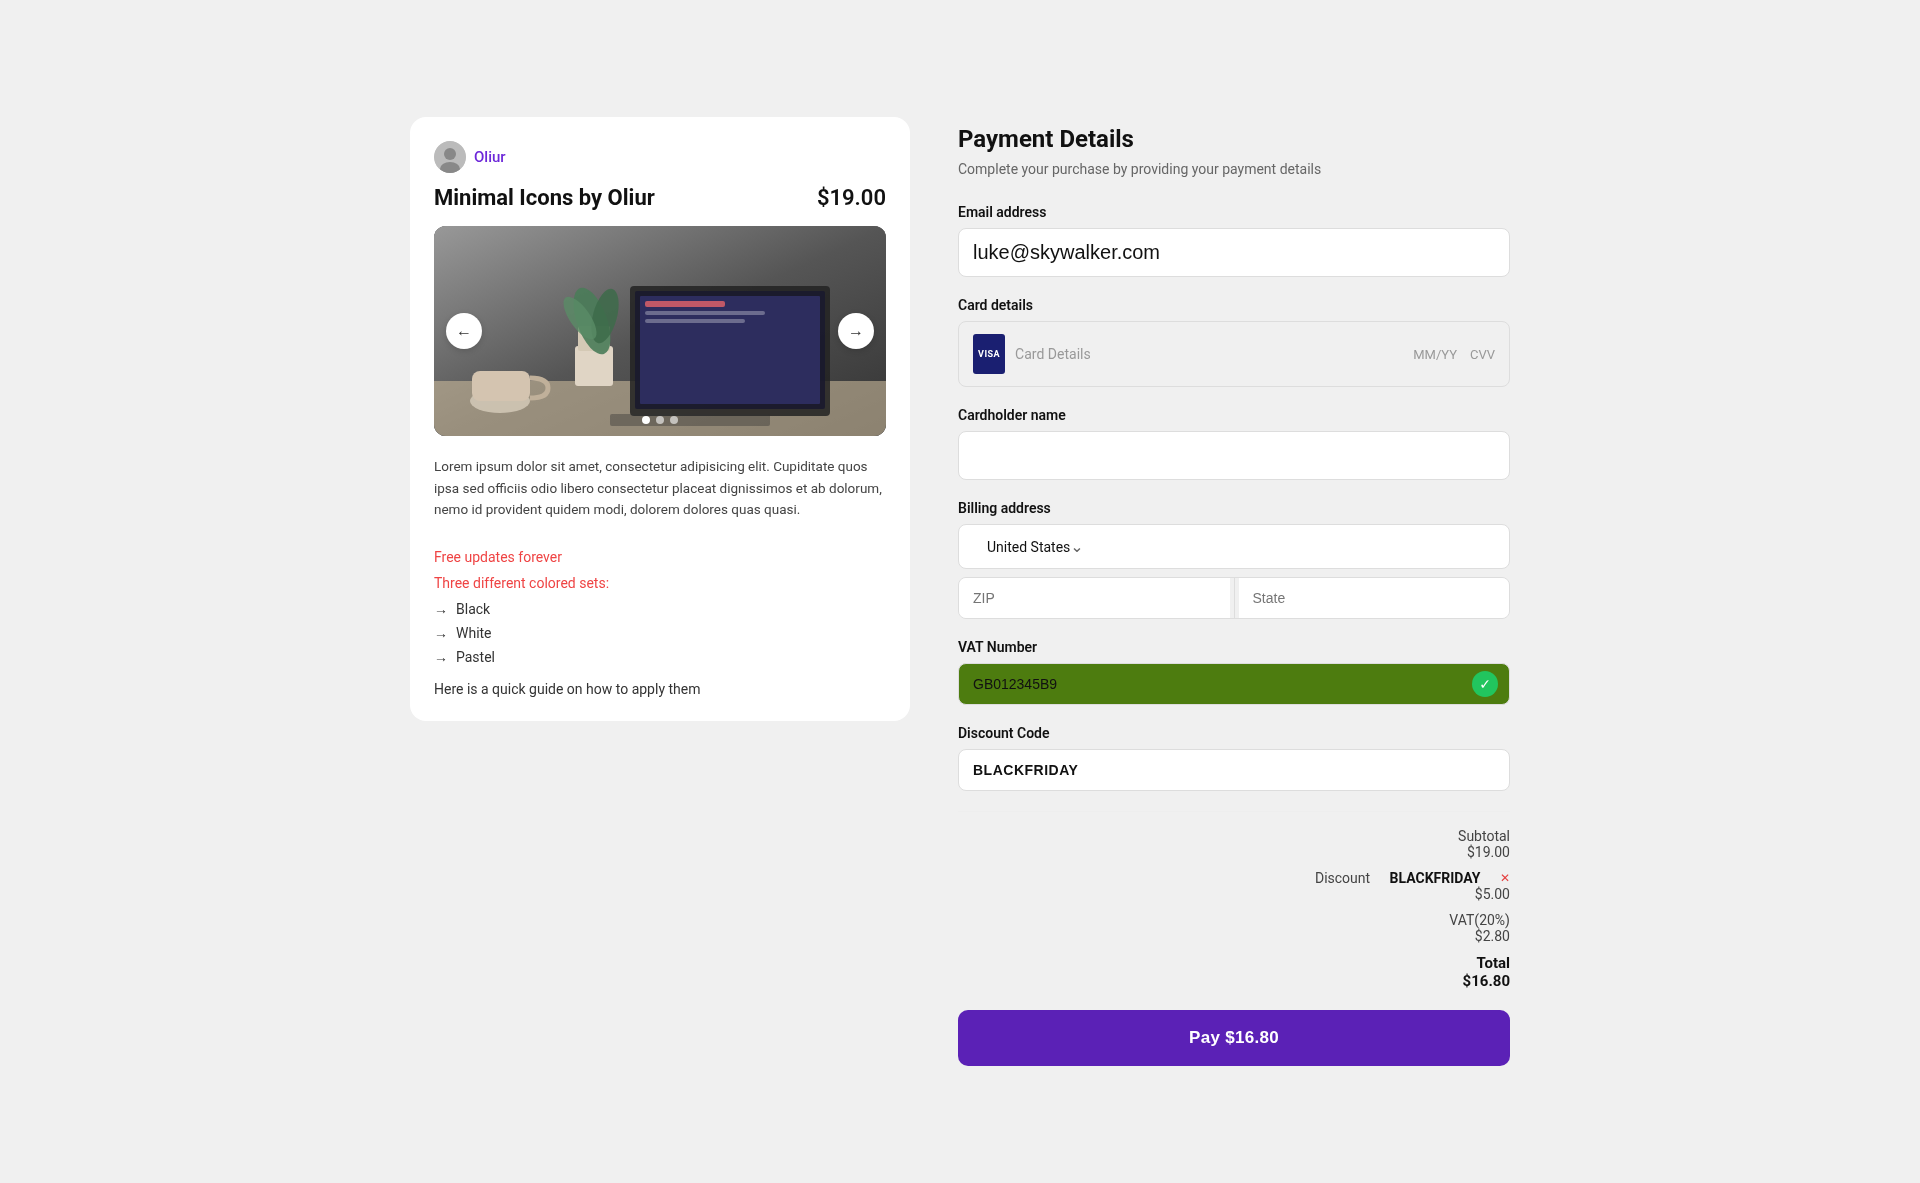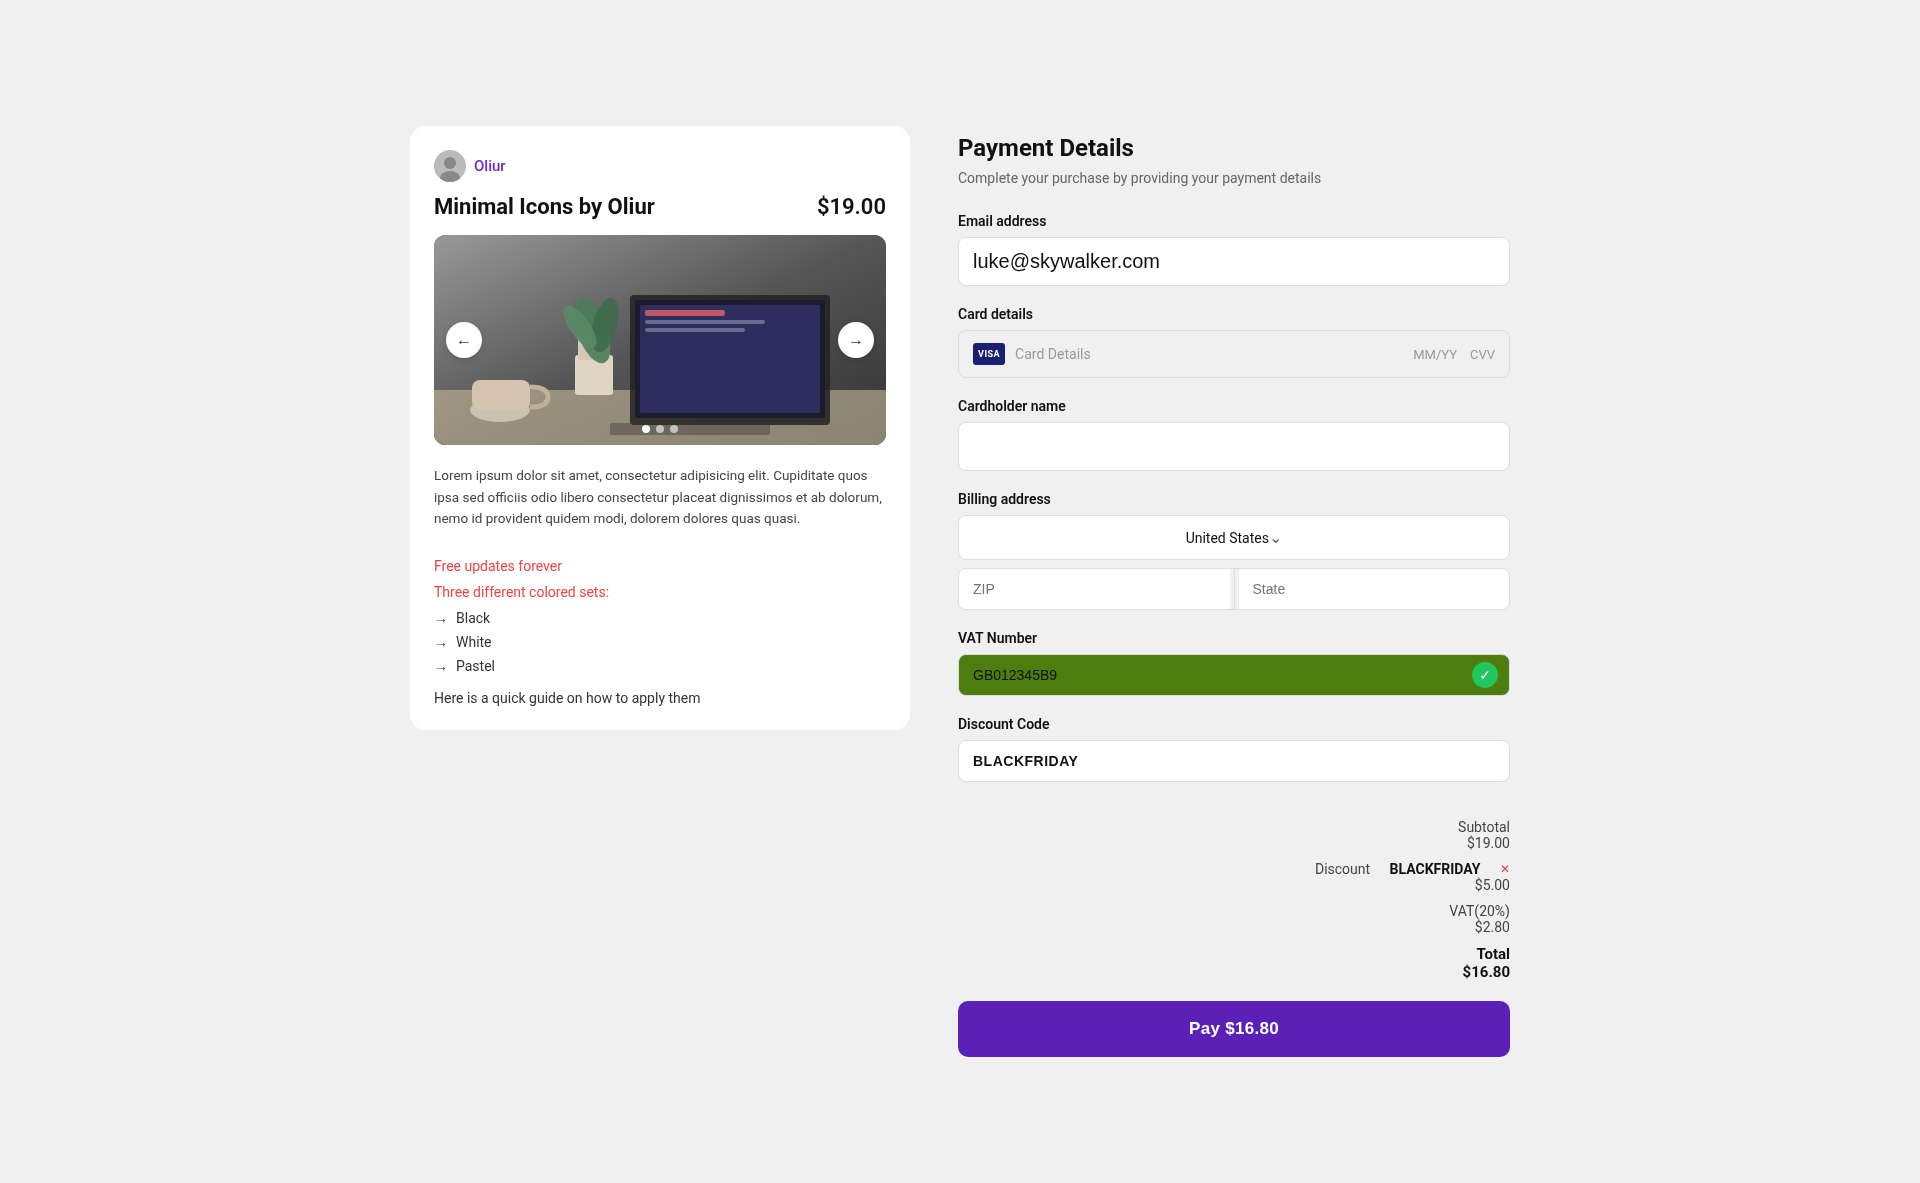--- a/index.html
+++ b/index.html
@@ -196,21 +196,21 @@
       color: #999;
       display: flex;
       align-items: center;
       gap: 10px;
     }
     .visa-badge {
       background: #1a1f71;
       color: #fff;
       font-size: 9px;
       font-weight: 700;
-      padding: 6px 5px;
+      padding: 15px 5px;
       border-radius: 3px;
       letter-spacing: 0.5px;
     }
     .card-placeholder {
       flex: 1;
       color: #999;
     }
     .card-expiry-cvv {
       color: #999;
       font-size: 13px;
@@ -218,21 +218,21 @@
 
     .billing-country {
       width: 100%;
       border: 1.5px solid #ddd;
       border-radius: 8px;
       padding: 12px 28px;
       font-size: 14px;
       color: #111;
       display: flex;
       align-items: center;
-      justify-content: center;
+      justify-content: flex-start;
       margin-bottom: 8px;
       cursor: pointer;
       background: #fff;
     }
     .chevron-down {
       font-size: 16px;
       color: #666;
     }
     .zip-state-row {
       display: flex;

